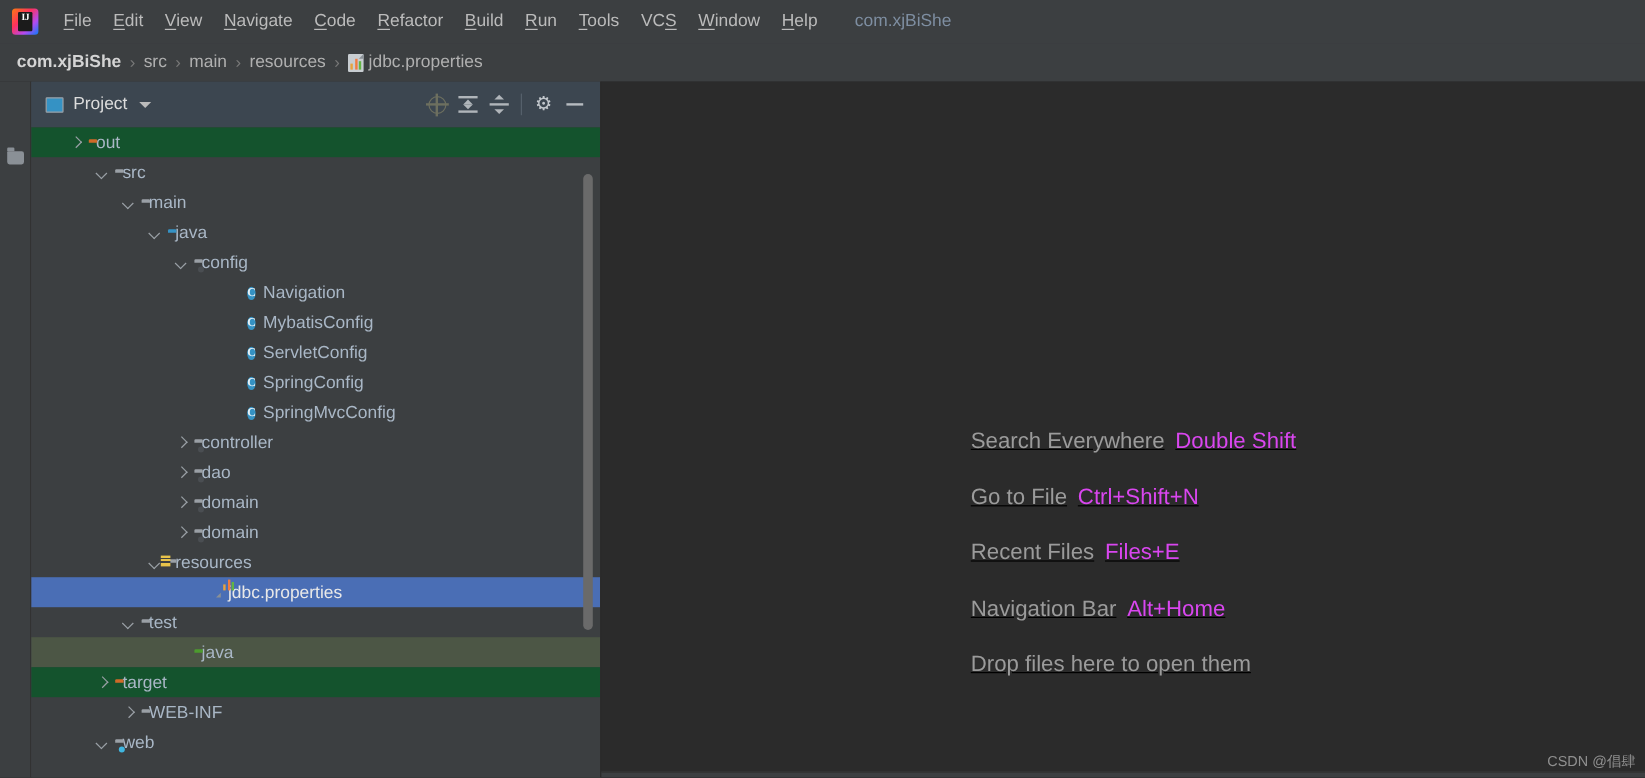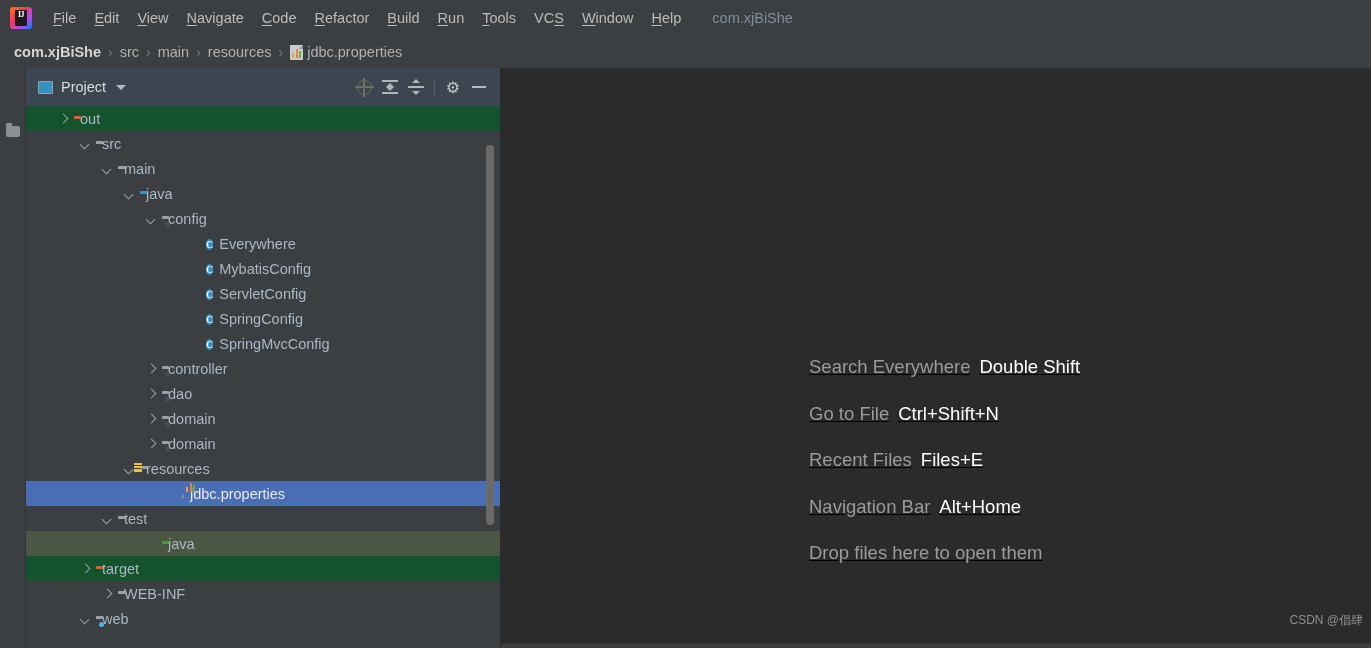--- a/index.html
+++ b/index.html
@@ -361,24 +361,24 @@
     text-decoration: underline;
   }
   .hint {
     display: flex;
     align-items: baseline;
     margin-bottom: 24.5px;
     font-size: 18.5px;
     white-space: nowrap;
   }
   .hint .action { color: #9b9b9b; }
-  .hint .keys { color: #ffffff; margin-left: 9px; }
+  .hint .keys { color: #d946ef; margin-left: 9px; }
   .watermark {
     position: absolute;
-    right: 8px; bottom: 19px;
+    right: 8px; bottom: 5px;
     color: #8f8f8f;
     font-size: 12px;
     margin-left: 40px;
   }
   .bottom-strip {
     position: absolute;
     left: 0; right: 0; bottom: 0;
     height: 5px;
     background: #3c3f41;
     border-top: 1px solid #323232;
@@ -488,21 +488,21 @@
           <span class="label">java</span>
         </div>
         <div class="row" style="padding-left: 120px;">
           <span class="arrow down"></span>
           <span class="icon"><span class="fld gray pkg"></span></span>
           <span class="label">config</span>
         </div>
         <div class="row" style="padding-left: 164px;">
           <span class="arrow none"></span>
           <span class="icon"><span class="cls">C</span></span>
-          <span class="label">Everywhere</span>
+          <span class="label">Navigation</span>
         </div>
         <div class="row" style="padding-left: 164px;">
           <span class="arrow none"></span>
           <span class="icon"><span class="cls">C</span></span>
           <span class="label">MybatisConfig</span>
         </div>
         <div class="row" style="padding-left: 164px;">
           <span class="arrow none"></span>
           <span class="icon"><span class="cls">C</span></span>
           <span class="label">ServletConfig</span>

